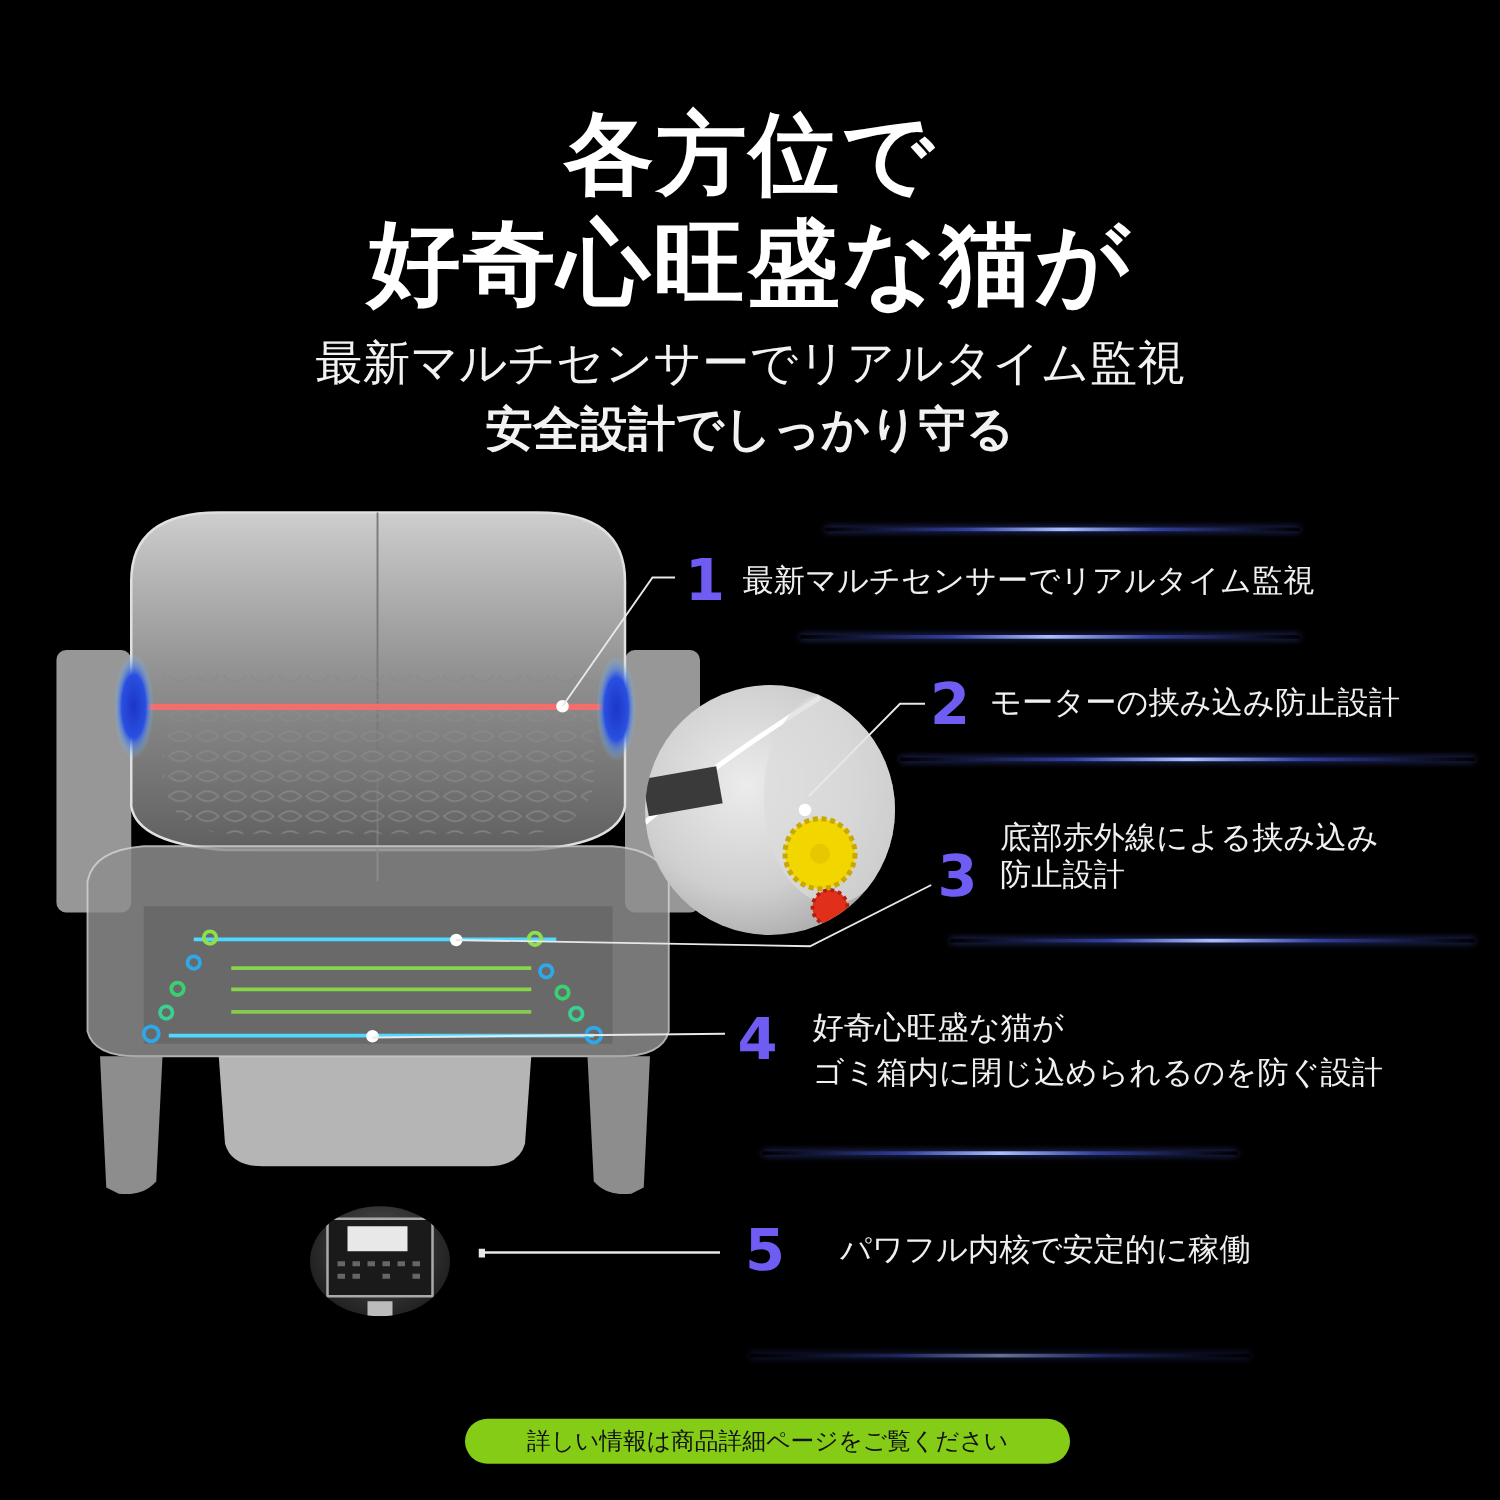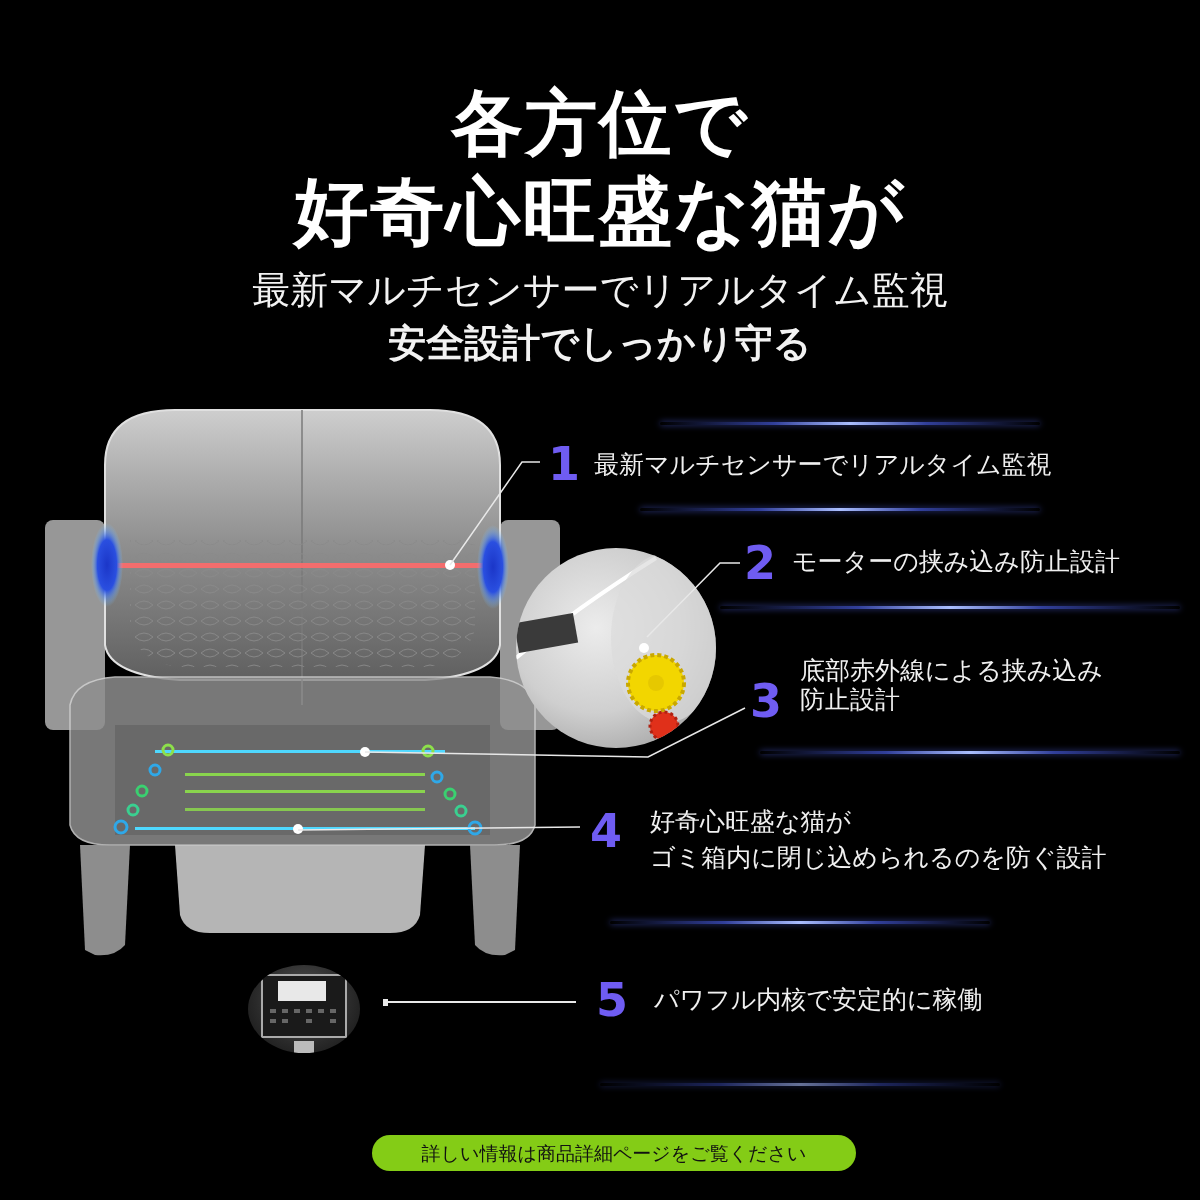--- a/index.html
+++ b/index.html
@@ -155,15 +155,15 @@
 
 <div class="abs num" style="left:750px; top:676px;">3</div>
 <div class="abs ftext" style="left:800px; top:655px;font-family:Liberation Serif, serif;">底部赤外線による挟み込み</div>
 <div class="abs ftext" style="left:800px; top:684px;text-align:right;">防止設計</div>
 
 <div class="abs num" style="left:590px; top:806px;">4</div>
 <div class="abs ftext" style="left:650px; top:806px;">好奇心旺盛な猫が</div>
 <div class="abs ftext" style="left:650px; top:842px;">ゴミ箱内に閉じ込められるのを防ぐ設計</div>
 
 <div class="abs num" style="left:596px; top:975px;">5</div>
-<div class="abs ftext" style="left:654px; top:984px;">パワフル内核で安定的に稼働</div>
+<div class="abs ftext" style="left:672px; top:984px;">パワフル内核で安定的に稼働</div>
 
 <div class="abs pill">詳しい情報は商品詳細ページをご覧ください</div>
 
 </body></html>

